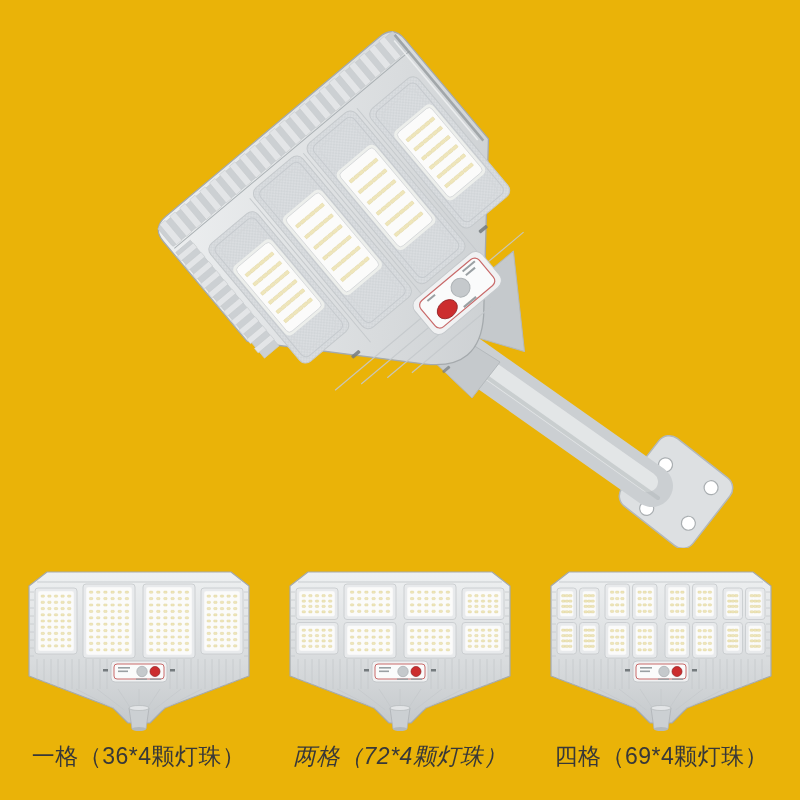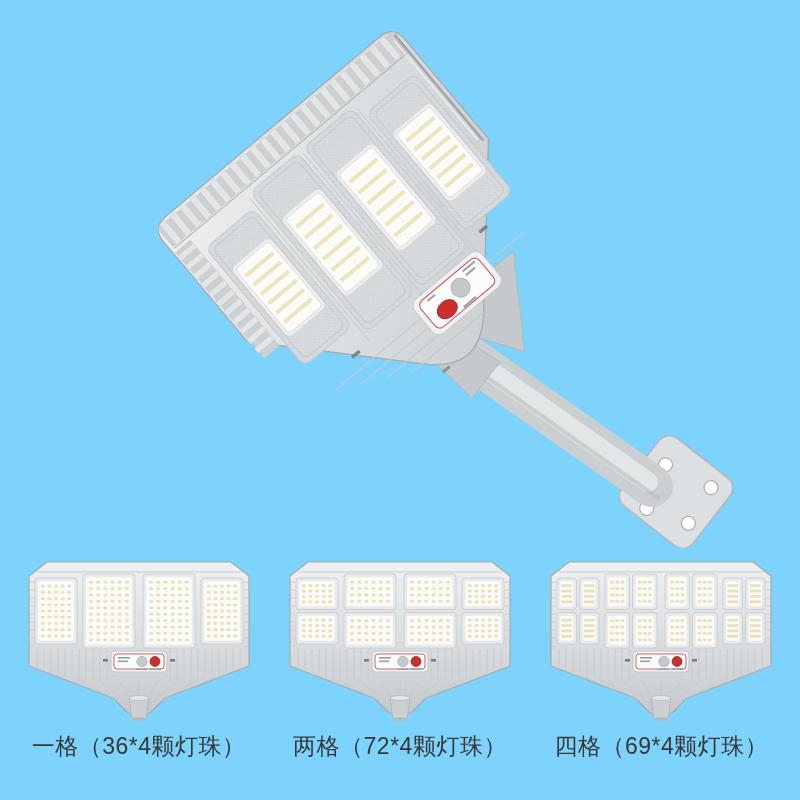--- a/index.html
+++ b/index.html
@@ -1,17 +1,17 @@
 <!DOCTYPE html>
 <html><head>
 <meta charset="utf-8">
 <style>
   html,body{margin:0;padding:0;background:#ffffff;}
   body{width:800px;height:800px;overflow:hidden;font-family:"Liberation Sans",sans-serif;}
-  .page{width:800px;height:800px;display:flex;flex-direction:column;background:#7dd3fc;}
+  .page{width:800px;height:800px;display:flex;flex-direction:column;background:#eab308;gap:10px;}
   .main-figure{margin:0;height:548px;}
   .main-figure svg{display:block;}
   .variant-row{display:flex;justify-content:space-between;padding:0 8px;}
   .variant{margin:0;width:262px;display:flex;flex-direction:column;align-items:center;}
   .variant svg{display:block;}
   .caption{font-size:23px;line-height:1.3;margin-top:6px;color:#333;white-space:nowrap;letter-spacing:0.5px;}
 </style>
 </head>
 <body>
 
@@ -843,21 +843,21 @@
         <circle cx="136" cy="113.5" r="5" fill="#cc2d2e" stroke="#8f2125" stroke-width="0.7"></circle>
         <rect x="117" y="120.5" width="11" height="1.4" fill="#9aa0a3"></rect>
         <rect x="131" y="120.5" width="11" height="1.4" fill="#9aa0a3"></rect>
         <rect x="84" y="111" width="5" height="2.5" fill="#757b7e"></rect>
         <rect x="151" y="111" width="5" height="2.5" fill="#757b7e"></rect>
             <path d="M 110,150 L 130,150 L 127,171 L 113,171 Z" fill="#ccd0d3" stroke="#aeb3b6" stroke-width="0.8"></path>
         <ellipse cx="120" cy="150" rx="10" ry="2.5" fill="#e3e5e7" stroke="#aeb3b6" stroke-width="0.6"></ellipse>
         <ellipse cx="120" cy="171" rx="7" ry="2" fill="#b4b9bc"></ellipse>
           </svg>
         </div>
-      <figcaption class="caption" style="color: rgb(56, 56, 56);">两格（72*4颗灯珠）</figcaption>
+      <figcaption class="caption" style="color: rgb(56, 56, 56); font-style: italic;">两格（72*4颗灯珠）</figcaption>
     </figure>
     <figure class="variant">
       <div class="thumb" id="thumb-2">
           <svg width="240" height="178" viewBox="0 0 240 178" xmlns="http://www.w3.org/2000/svg">
             <defs>
     <linearGradient id="tbg2" x1="0" y1="0" x2="0" y2="1">
       <stop offset="0" stop-color="#eef0f1"></stop>
                 <stop offset="0.6" stop-color="#d8dbdd"></stop>
                 <stop offset="1" stop-color="#c5c9cc"></stop>
     </linearGradient>

